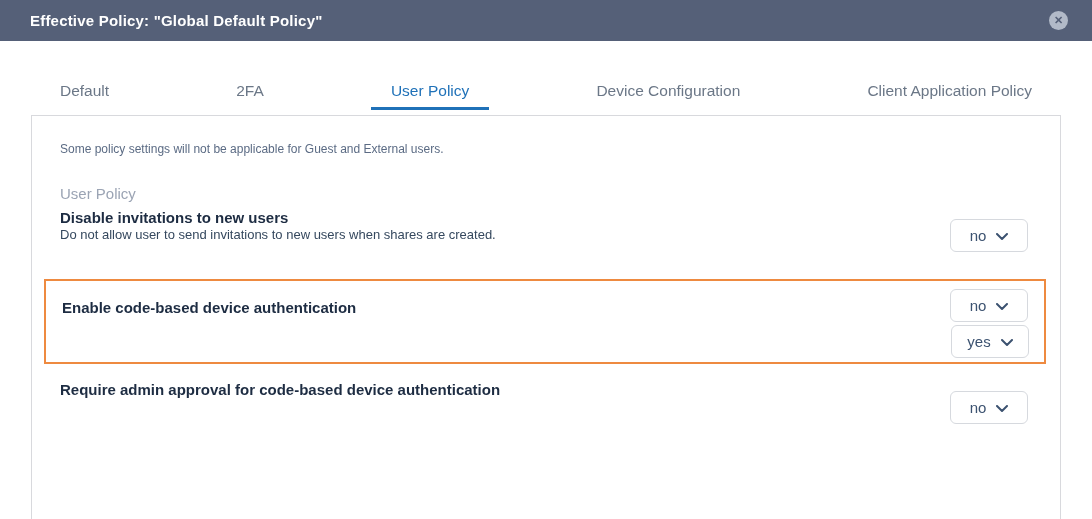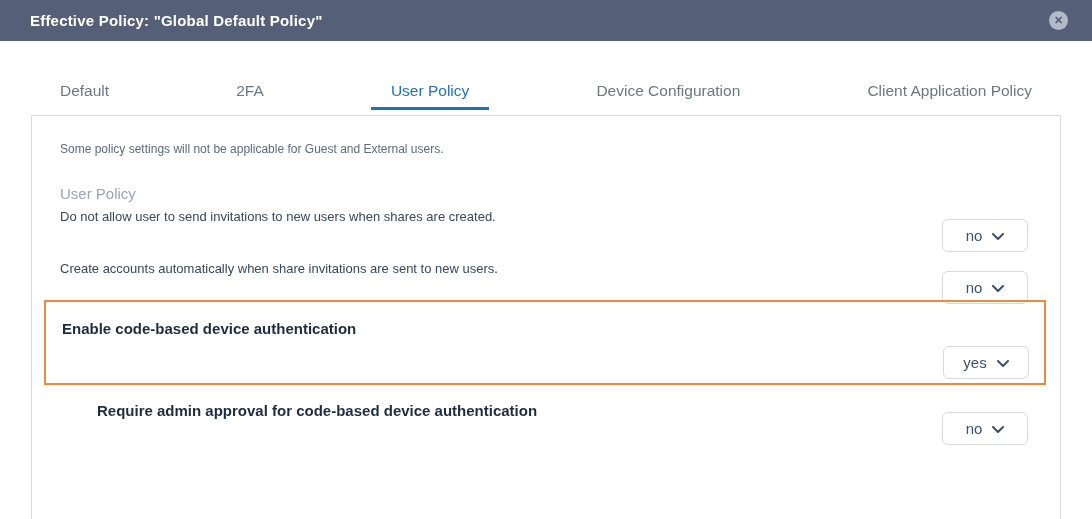--- a/index.html
+++ b/index.html
@@ -55,32 +55,32 @@
   .section-label { margin-top:29px; font-size:15px; color:#9ba4b4; }
 
   .row { position:relative; padding-right:140px; }
   .row .row-title { font-size:15px; font-weight:bold; color:#1d2c42; }
   .row .row-desc { font-size:13px; color:#35485e; margin-top:1px; }
   .row .row-desc:empty { display:none; }
 
   .row-1 { margin-top:7px; }
   .row-2 { margin-top:37px; }
   .row-3 { margin-top:24px; }
-  .row-4 { margin-top:17px;margin-left:37px; }
+  .row-4 { margin-top:17px; }
 
   .row.highlighted {
     border:2px solid #ee8a40;
     margin-left:-16px; margin-right:14px;
     padding:18px 140px 46px 16px;
   }
 
   
   .dropdown {
     position:absolute; top:10px; right:32px;
-    width:86px; height:33px;
+    width:78px; height:33px;
     background:#ffffff;
     border:1px solid #d6d9de; border-radius:6px;
     display:flex; align-items:center; justify-content:center;
     gap:10px; font-size:15px; color:#3c5270;
     cursor:pointer; user-select:none;
   }
   .row.highlighted .dropdown { top:44px; right:15px; }
   .chevron { display:flex; align-items:center; margin-top:2px; }
 </style>
 </head>
@@ -101,33 +101,33 @@
     <div class="tab">Client Application Policy</div>
   </div>
 
   <div class="content-box">
 
     <div class="notice">Some policy settings will not be applicable for Guest and External users.</div>
 
     <div class="section-label">User Policy</div>
 
     <div class="row row-1">
+      <div class="row-title">Disable invitations to new users</div>
       <div class="row-desc">Do not allow user to send invitations to new users when shares are created.</div>
       <div class="dropdown">
         <span>no</span>
         <span class="chevron">
           <svg width="12" height="8" viewBox="0 0 12 8">
               <polyline points="1,1 6,6 11,1" fill="none" stroke="#3c5270" stroke-width="2" stroke-linecap="round" stroke-linejoin="round"></polyline>
             </svg>
         </span>
       </div>
     </div>
 
     <div class="row row-2">
-      <div class="row-desc">Create accounts automatically when share invitations are sent to new users.</div>
       <div class="dropdown">
         <span>no</span>
         <span class="chevron">
           <svg width="12" height="8" viewBox="0 0 12 8">
               <polyline points="1,1 6,6 11,1" fill="none" stroke="#3c5270" stroke-width="2" stroke-linecap="round" stroke-linejoin="round"></polyline>
             </svg>
         </span>
       </div>
     </div>
 

